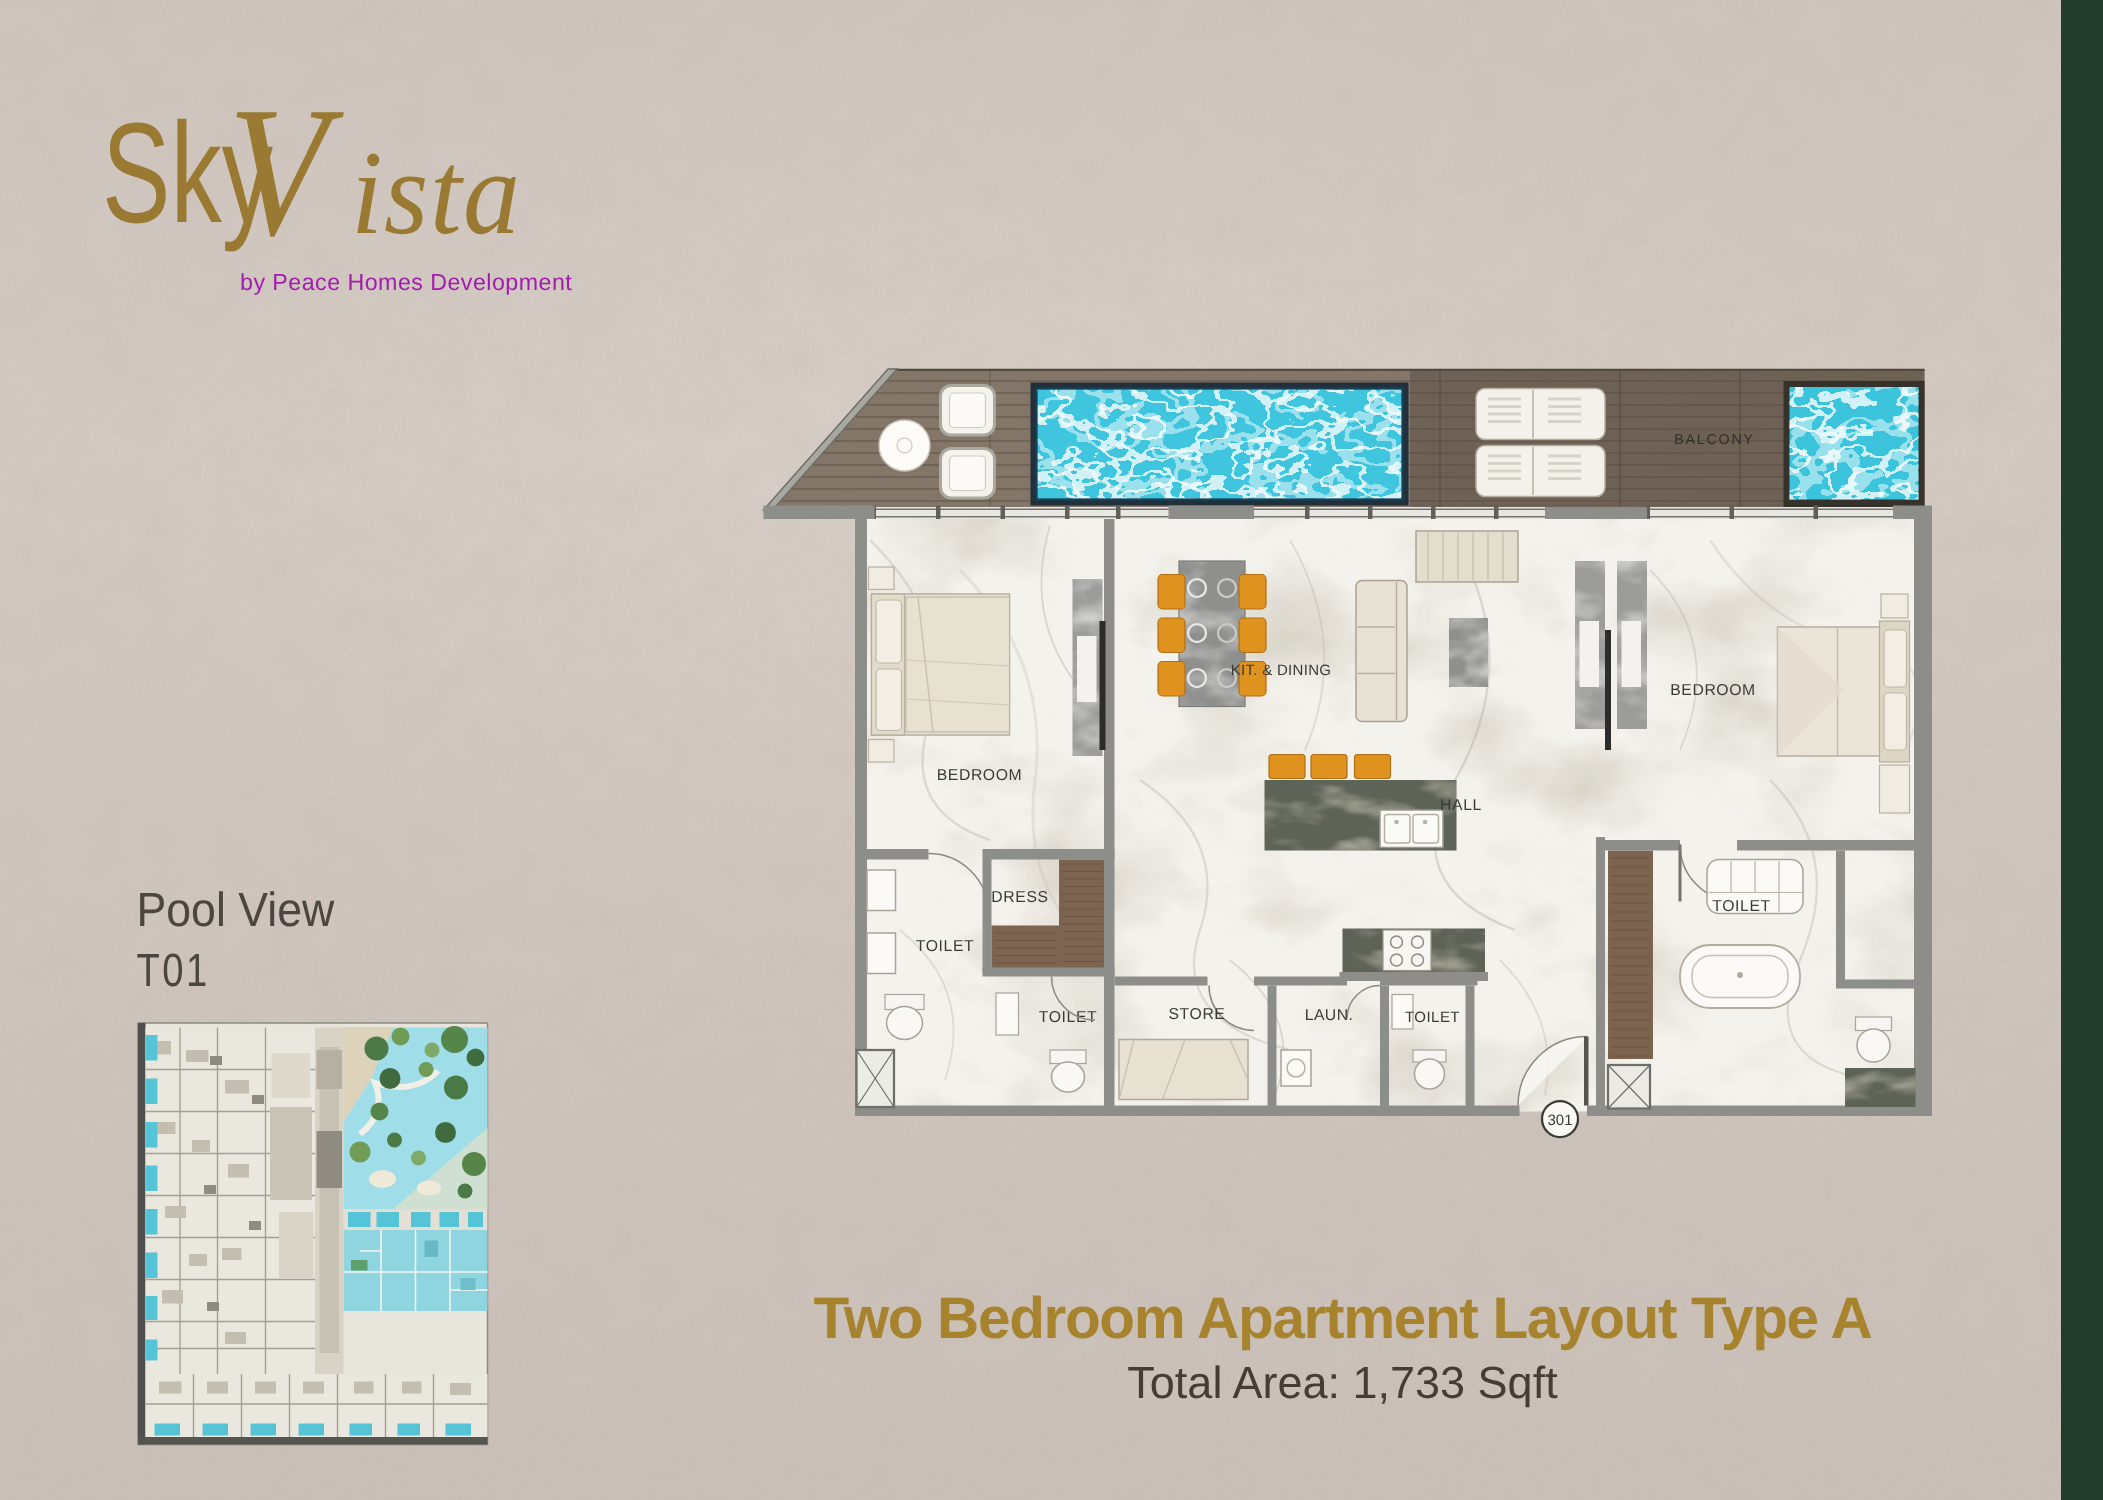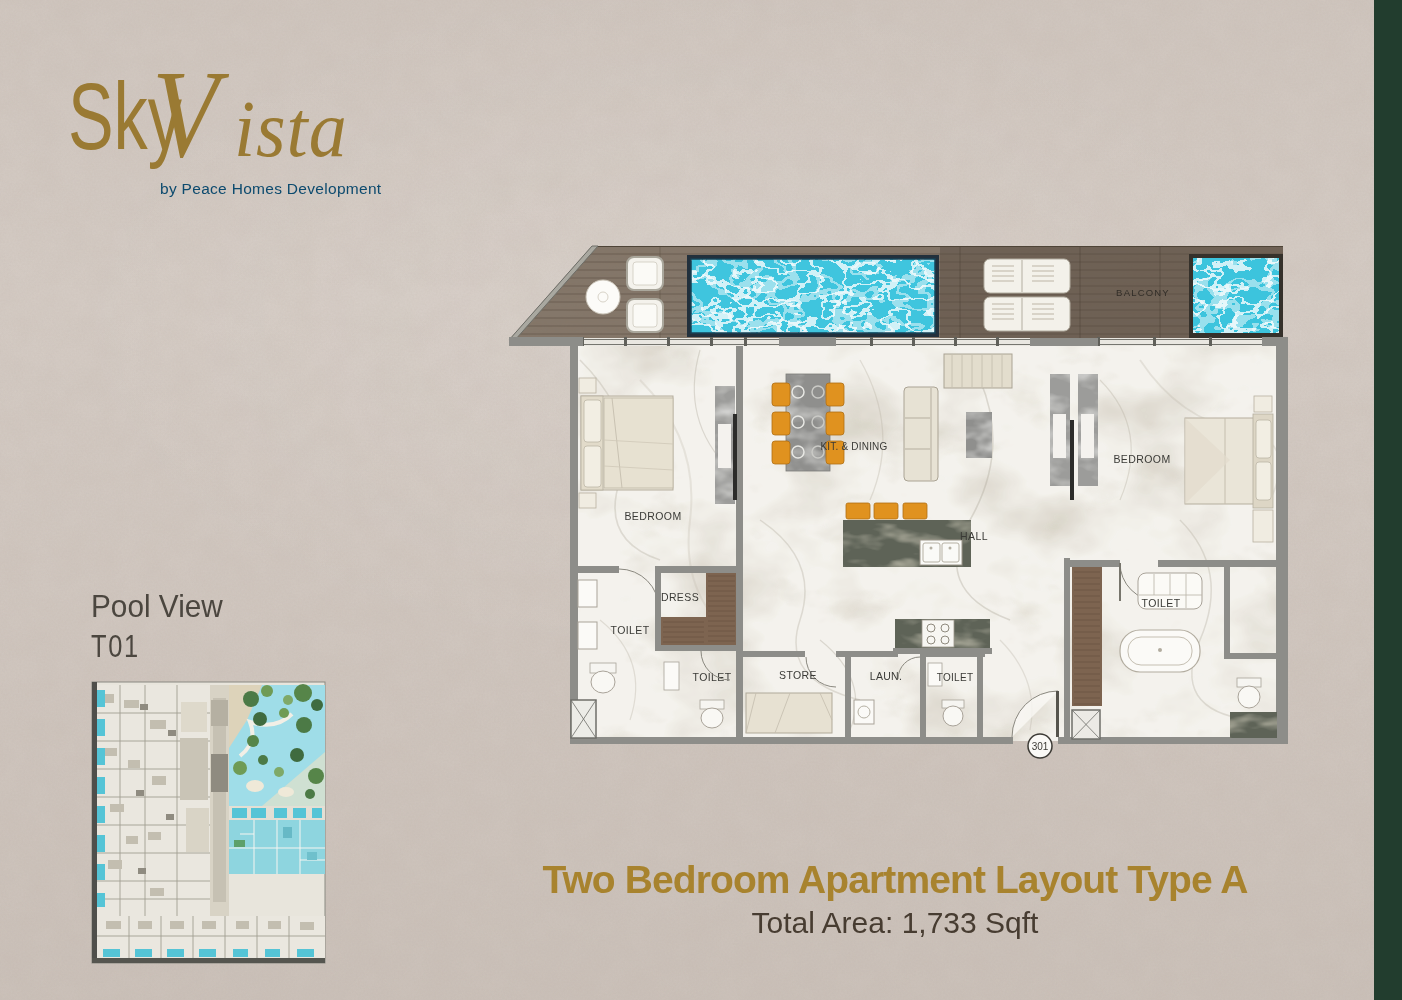--- a/index.html
+++ b/index.html
@@ -34,21 +34,21 @@
 </svg>
 
 <div class="abs" style="left:1374px;top:0;width:28px;height:1000px;background:#223d2e;"></div>
 
 <div class="abs" style="left:68px;top:62px;color:#9a7a33;font-size:95px;letter-spacing:0px;transform:scaleX(0.72);transform-origin:left top;font-family:'Liberation Sans',sans-serif;">Sky</div>
 
 <div class="abs" style="left:152px;top:44px;color:#9a7a33;font-size:124px;font-style:italic;transform:scaleX(0.88);transform-origin:left top;font-family:'Liberation Serif',serif;">V</div>
 
 <div class="abs" style="left:234px;top:84px;color:#9a7a33;font-size:80px;font-style:italic;letter-spacing:1px;transform:scaleX(0.95);transform-origin:left top;font-family:'Liberation Serif',serif;">ista</div>
 
-<div class="abs" style="left:160px;top:180px;color:#0c4a6e;font-size:15.5px;letter-spacing:0.3px;">by Peace Homes Development</div>
+<div class="abs" style="left:160px;top:180px;color:#a21caf;font-size:15.5px;letter-spacing:0.3px;">by Peace Homes Development</div>
 
 <div class="abs" style="left:91px;top:588px;color:#4b463f;font-size:32px;letter-spacing:0px;transform:scaleX(0.93);transform-origin:left top;">Pool View</div>
 
 <div class="abs" style="left:91px;top:629px;color:#4b463f;font-size:31px;letter-spacing:2px;transform:scaleX(0.82);transform-origin:left top;">T01</div>
 
 <div class="abs" style="left:0px;top:858px;width:1790px;text-align:center;color:#a8832e;font-size:39px;font-weight:bold;letter-spacing:-0.9px;">Two Bedroom Apartment Layout Type A</div>
 
 <div class="abs" style="left:0px;top:906px;width:1790px;text-align:center;color:#473c31;font-size:30px;letter-spacing:0px;">Total Area: 1,733 Sqft</div>
 
 <svg id="plan" class="abs" style="left:0;top:0" width="1402" height="1000" viewBox="0 0 1402 1000">

